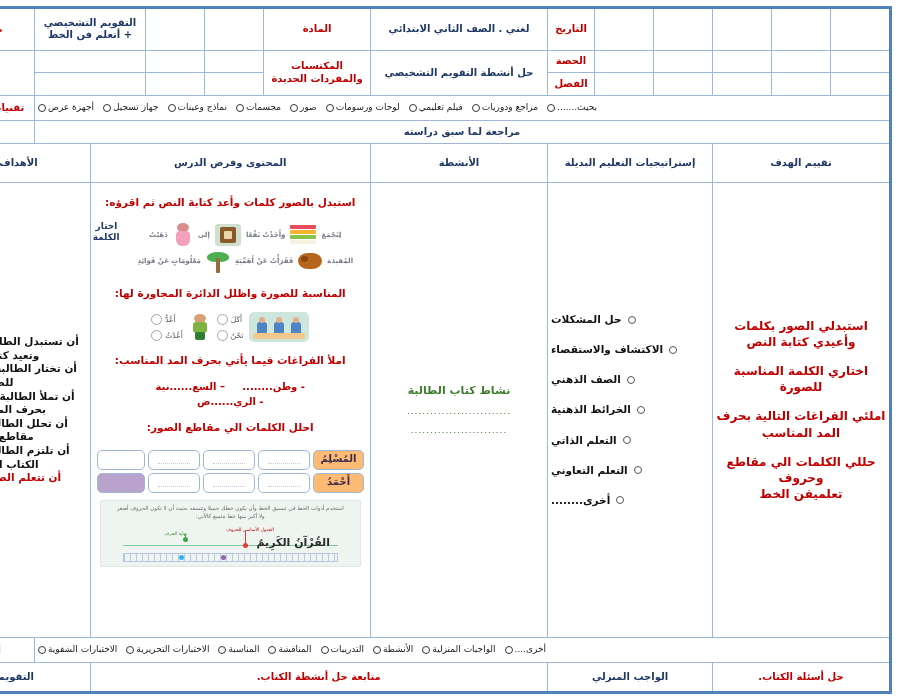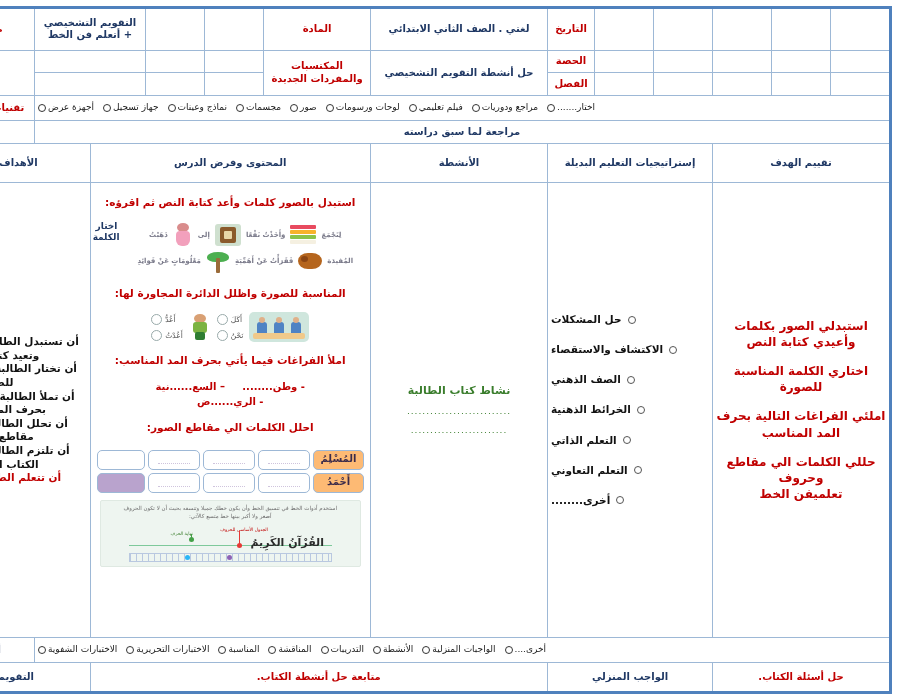--- a/index.html
+++ b/index.html
@@ -105,21 +105,21 @@
     border-radius:5px;width:46px;height:16px;line-height:16px;text-align:center;
   }
   .sylbox{
     background:#fff;border:1px solid #d6cce4;border-radius:5px;
     width:58px;height:16px;
   }
   .sylfill{ background:#b9a3cd;border:1px solid #b9a3cd; }
   .syldash{ display:block;margin:7px 6px 0 6px;border-top:1px dotted #cfc4dd; }
 
   
-  .calli{ background:#eef5f0;border:1px solid #dfe9e2;margin:4px 6px 2px 6px;padding:3px 22px;border-radius:2px; }
+  .calli{ background:#eef5f0;border:1px solid #dfe9e2;margin:4px 6px 2px 6px;padding:3px 16px;border-radius:2px; }
   .callitxt{ font-size:5.5px;color:#6b6b6b;line-height:1.5;text-align:center; }
   .calliart{ position:relative;height:40px;margin-top:3px; }
   .baseline{ position:absolute;left:6px;right:6px;top:22px;border-top:1px solid #7ec99b; }
   .ruled{ position:absolute;left:6px;right:6px;top:30px;height:7px;border:1px solid #b9c8e0;background:repeating-linear-gradient(to right,#b9c8e0 0 1px,transparent 1px 6px); }
   .qword{ position:absolute;right:14px;top:13px;font-size:11px;font-weight:bold;color:#2b2b2b; }
   .tagr{ position:absolute;font-size:4.5px;color:#c00000;top:4px;right:70px; }
   .tagg{ position:absolute;font-size:4.5px;color:#3a7d2c;top:8px;left:48px; }
   .dotr{ position:absolute;width:5px;height:5px;background:#e53935;border-radius:50%;top:20px;right:96px; }
   .dotg{ position:absolute;width:5px;height:5px;background:#43a047;border-radius:50%;top:14px;left:66px; }
   .dotp{ position:absolute;width:5px;height:5px;background:#8e63b5;border-radius:50%;top:32px;left:104px; }
@@ -206,21 +206,21 @@
         <span class="aid">
                 <span class="circ"></span>
                 <span>فيلم تعليمي</span>
               </span>
         <span class="aid">
                 <span class="circ"></span>
                 <span>مراجع ودوريات</span>
               </span>
         <span class="aid">
                 <span class="circ"></span>
-                <span>اختار.......</span>
+                <span>بحيث.......</span>
               </span>
       </div>
     </td>
     <td class="lbl">تقنيات التعلم والوسائل</td>
   </tr>
 
   <tr>
     <td colspan="13" style="height:20px" class="lblb">مراجعة لما سبق دراسته</td>
     <td class="lbl">التمهيد</td>
   </tr>

